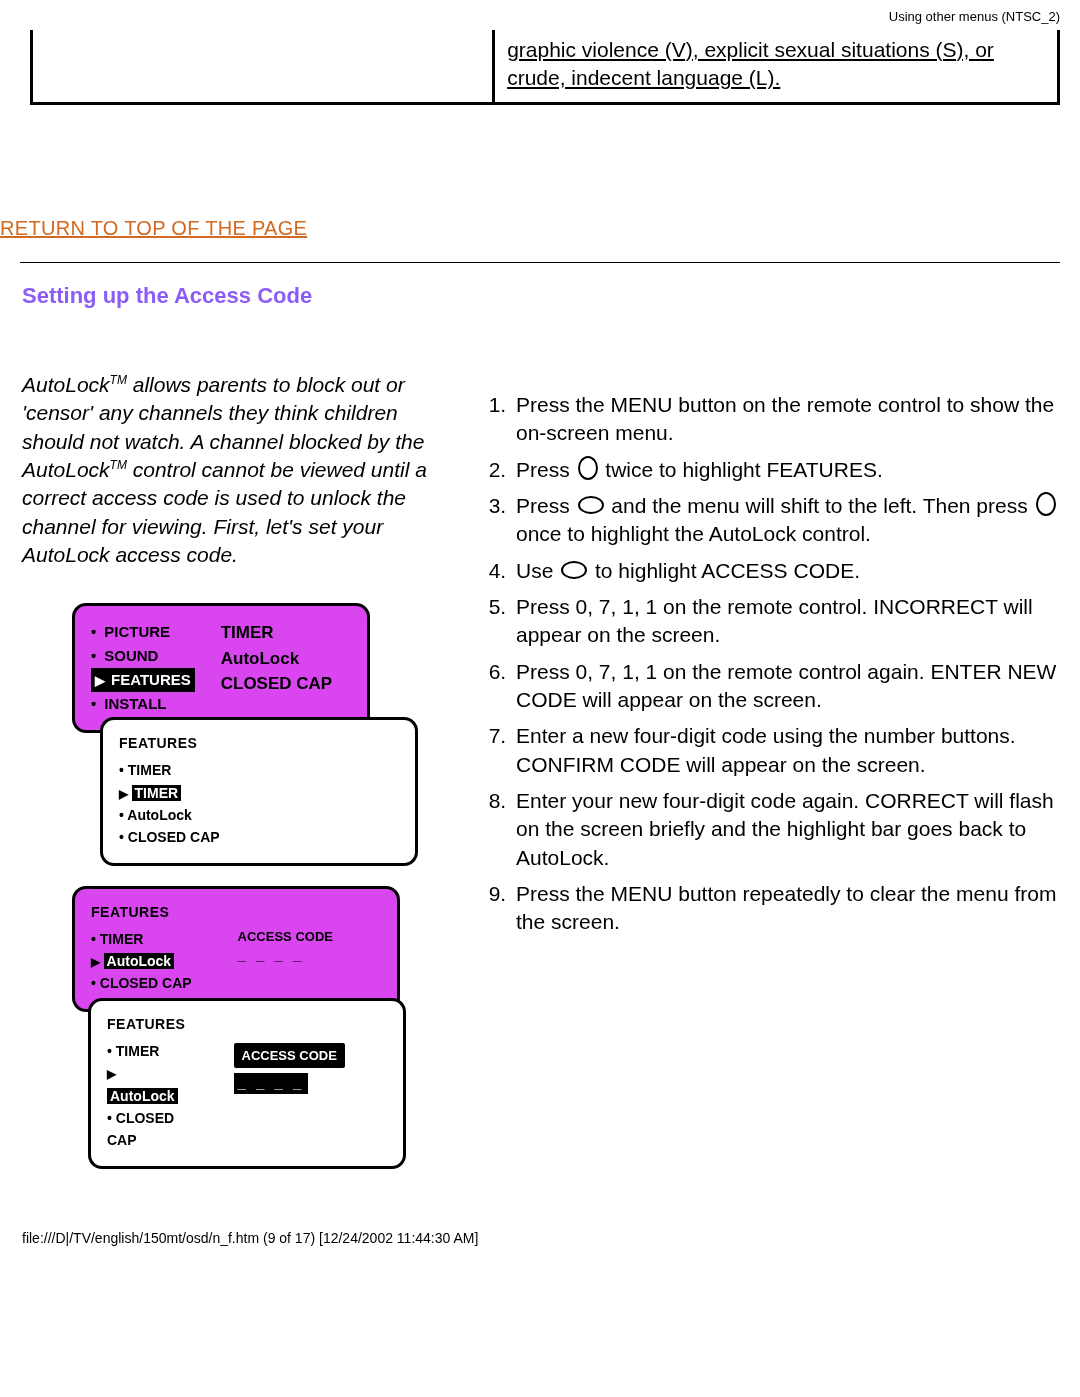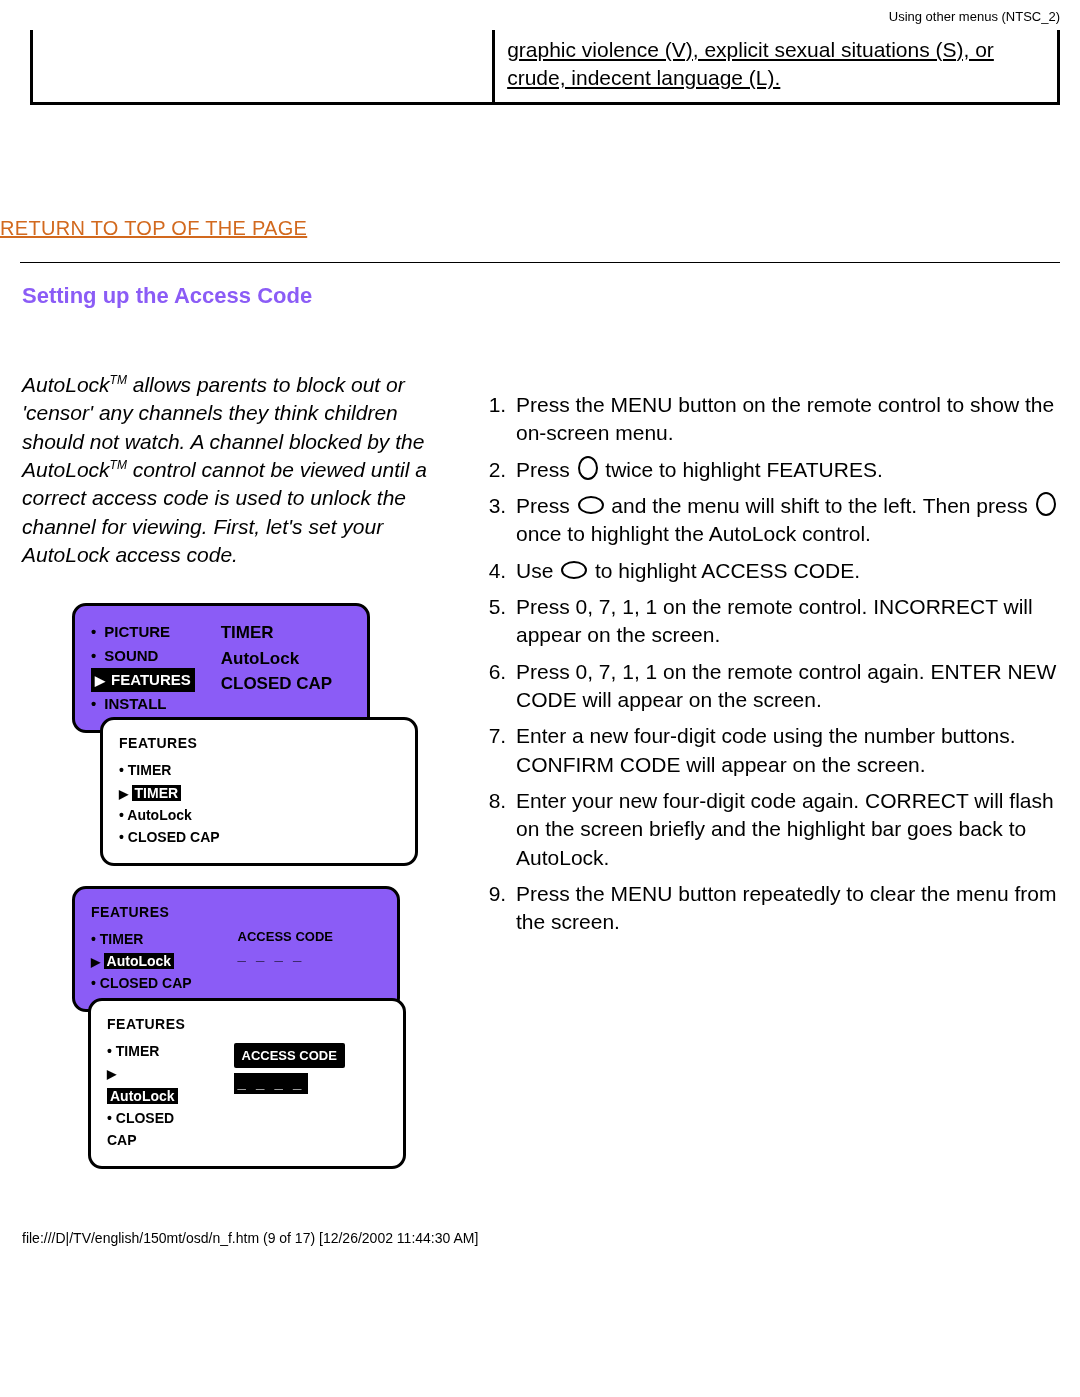--- a/index.html
+++ b/index.html
@@ -63,21 +63,21 @@
     border:2px solid #000; border-radius:50%;
     vertical-align:-3px; margin:0 2px;
   }
   .ring.h { width:22px; height:14px; vertical-align:-1px; }
 
   
   .osd-stack { margin-left: 50px; position: relative; width: 350px; }
   .panel {
     border: 3px solid #000;
     border-radius: 14px;
-    background: #8b5cf6;
+    background: #d946ef;
     padding: 14px 16px 14px 16px;
     font-family: Arial, sans-serif;
   }
   .panel .menu-cols { display:flex; gap: 26px; }
   .menu-list { list-style:none; padding:0; margin:0; font-size:15px; font-weight:bold; line-height:1.6; }
   .menu-list li::before { content:"•"; margin-right:8px; }
   .menu-list li.sel::before { content:"▶"; margin-right:6px; font-size:13px; }
   .menu-list li.sel, .hl { background:#000; color:#fff; padding:0 4px; display:inline-block; }
   .right-list { list-style:none; padding:0; margin:0; font-size:17px; font-weight:bold; line-height:1.5; text-align:left;}
   .panel-title { font-size:14px; font-weight:bold; margin-bottom:6px; letter-spacing:.5px;}
@@ -199,13 +199,13 @@
       <li>Use <span class="ring h"></span> to highlight ACCESS CODE.</li>
       <li>Press 0, 7, 1, 1 on the remote control. INCORRECT will appear on the screen.</li>
       <li>Press 0, 7, 1, 1 on the remote control again. ENTER NEW CODE will appear on the screen.</li>
       <li>Enter a new four-digit code using the number buttons. CONFIRM CODE will appear on the screen.</li>
       <li>Enter your new four-digit code again. CORRECT will flash on the screen briefly and the highlight bar goes back to AutoLock.</li>
       <li>Press the MENU button repeatedly to clear the menu from the screen.</li>
     </ol>
   </div>
 </div>
 
-<div class="footer">file:///D|/TV/english/150mt/osd/n_f.htm (9 of 17) [12/26/2002 11:44:30 AM]</div>
+<div class="footer">file:///D|/TV/english/150mt/osd/n_f.htm (9 of 17) [12/24/2002 11:44:30 AM]</div>
 
 </body></html>

